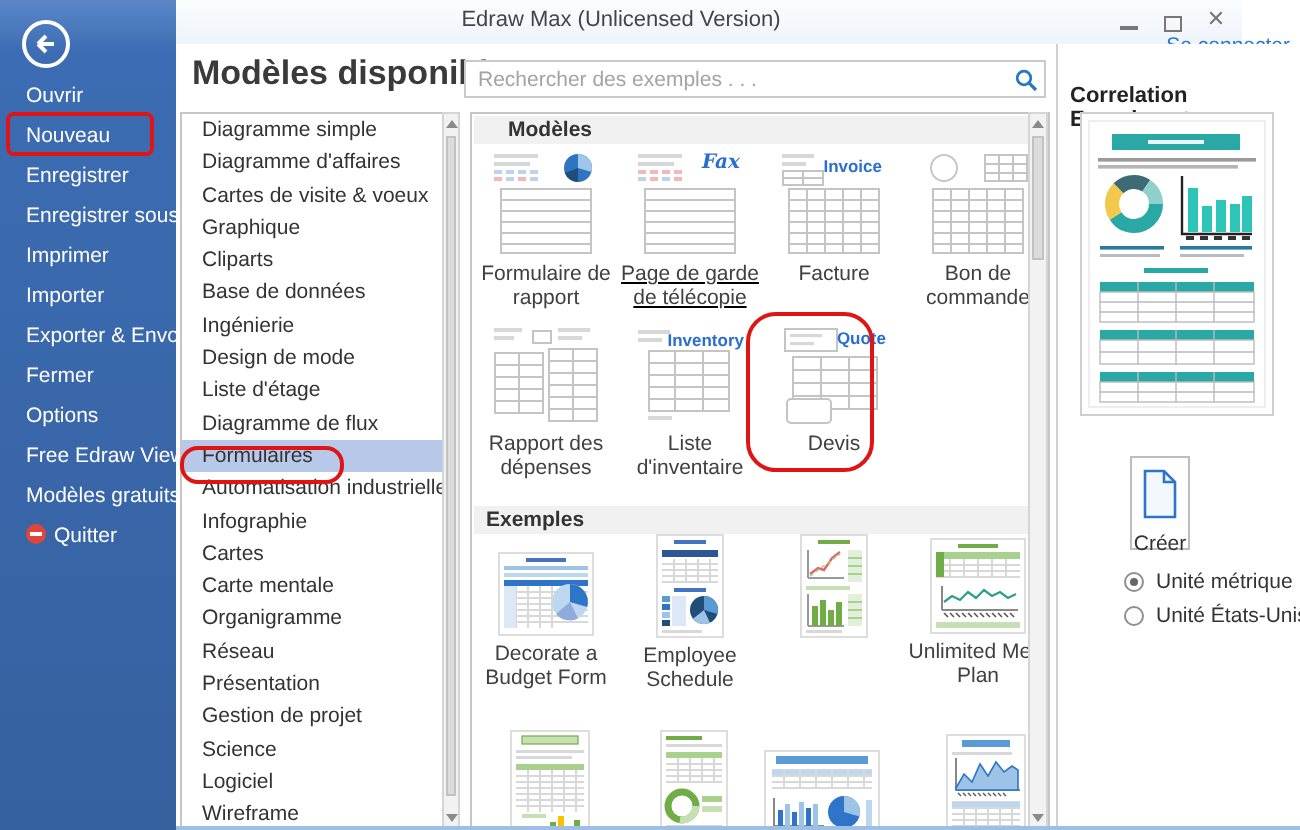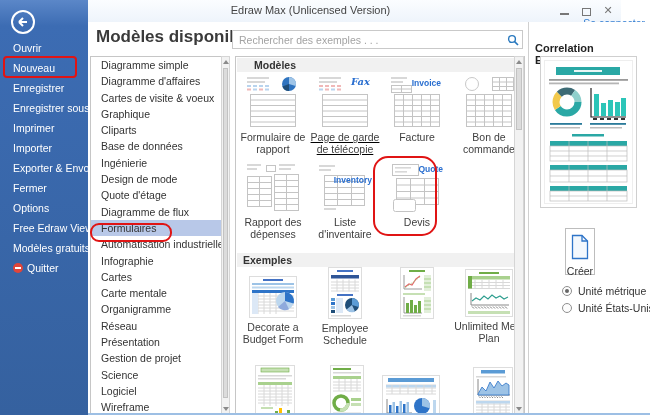--- a/index.html
+++ b/index.html
@@ -119,21 +119,21 @@
 
   <div class="catpanel">
     <div class="cat-item">Diagramme simple</div>
     <div class="cat-item">Diagramme d'affaires</div>
     <div class="cat-item">Cartes de visite &amp; voeux</div>
     <div class="cat-item">Graphique</div>
     <div class="cat-item">Cliparts</div>
     <div class="cat-item">Base de données</div>
     <div class="cat-item">Ingénierie</div>
     <div class="cat-item">Design de mode</div>
-    <div class="cat-item">Quote d'étage</div>
+    <div class="cat-item">Liste d'étage</div>
     <div class="cat-item">Diagramme de flux</div>
     <div class="cat-item sel">Formulaires</div>
     <div class="cat-item">Automatisation industrielle</div>
     <div class="cat-item">Infographie</div>
     <div class="cat-item">Cartes</div>
     <div class="cat-item">Carte mentale</div>
     <div class="cat-item">Organigramme</div>
     <div class="cat-item">Réseau</div>
     <div class="cat-item">Présentation</div>
     <div class="cat-item">Gestion de projet</div>
@@ -248,21 +248,21 @@
 
     <div class="tcell" style="left:74px;top:106px;">
       <div class="thumb" style="width:54px;height:50px;">
         <svg width="54" height="50" viewBox="0 0 54 50">
           <rect x="1" y="2" width="16" height="2" fill="#d8d8d8"></rect>
             <rect x="1" y="6" width="12" height="2" fill="#d8d8d8"></rect>
           <rect x="6.5" y="12.5" width="40" height="30" fill="#fff" stroke="#c4c4c4"></rect>
           <path d="M6.5 18.5h40 M6.5 24.5h40 M6.5 30.5h40 M6.5 36.5h40 M19.5 12.5v30 M33.5 12.5v30" stroke="#c4c4c4"></path>
           <rect x="6" y="45" width="12" height="2" fill="#d8d8d8"></rect>
         </svg>
-        <span class="badge" style="top:12px;right:0;">Inventory</span>
+        <span class="badge" style="top:2px;right:0;">Inventory</span>
       </div>
       <div class="tlabel">Liste d'inventaire</div>
     </div>
 
     <div class="tcell" style="left:146px;top:106px;">
       <div class="thumb" style="width:54px;height:50px;">
         <svg width="54" height="50" viewBox="0 0 54 50">
           <rect x="2.5" y="1.5" width="26" height="11" fill="#fff" stroke="#c4c4c4"></rect>
           <rect x="5" y="4" width="16" height="1.6" fill="#d8d8d8"></rect>
             <rect x="5" y="8" width="12" height="1.6" fill="#d8d8d8"></rect>

